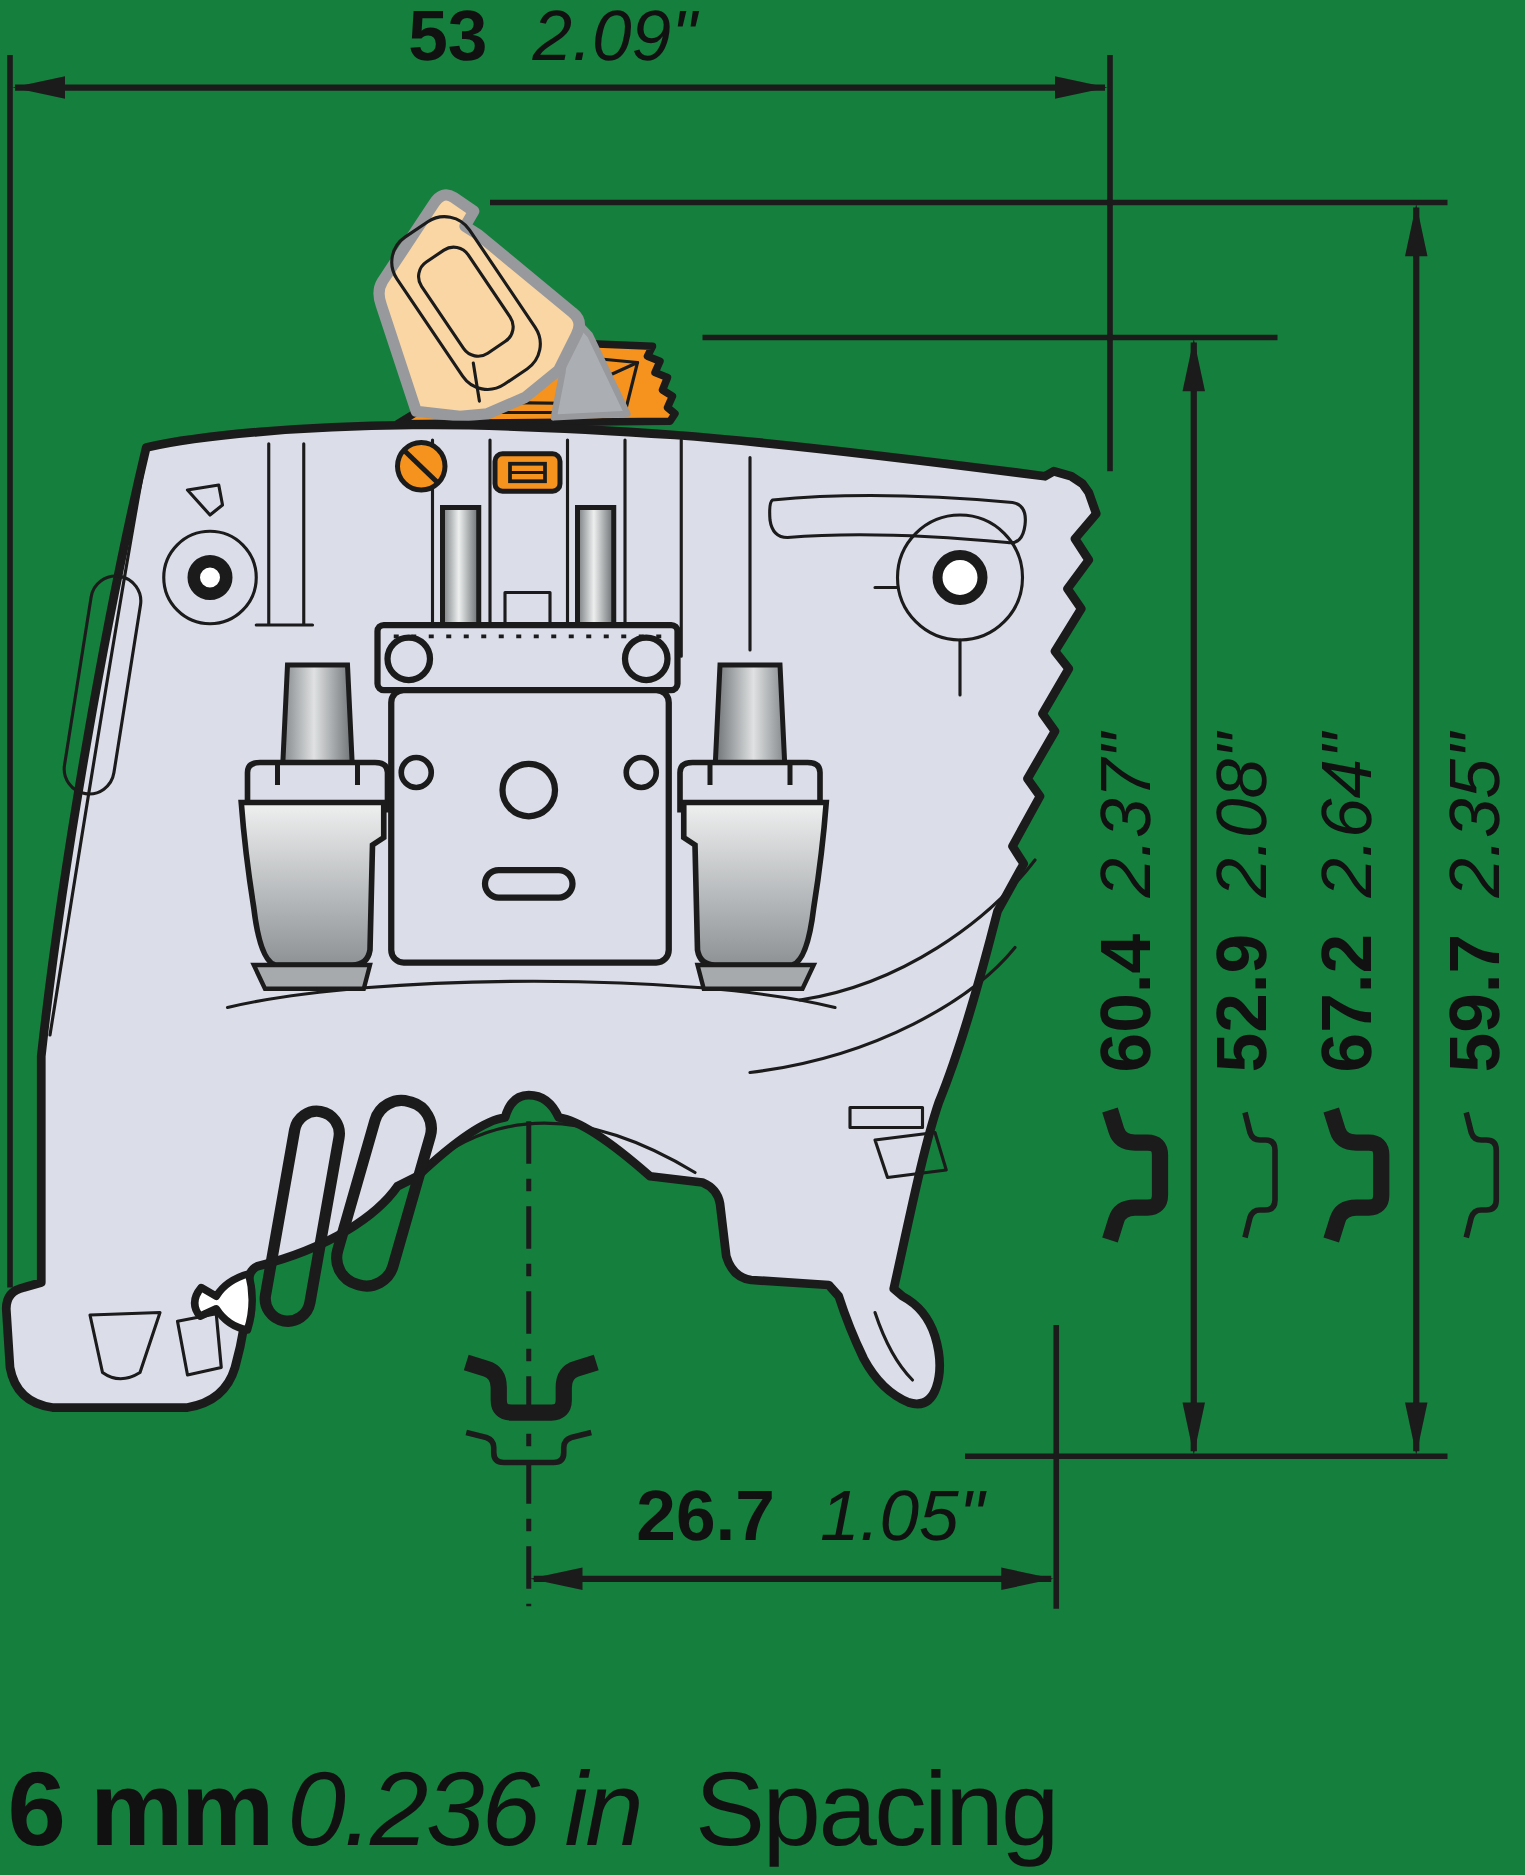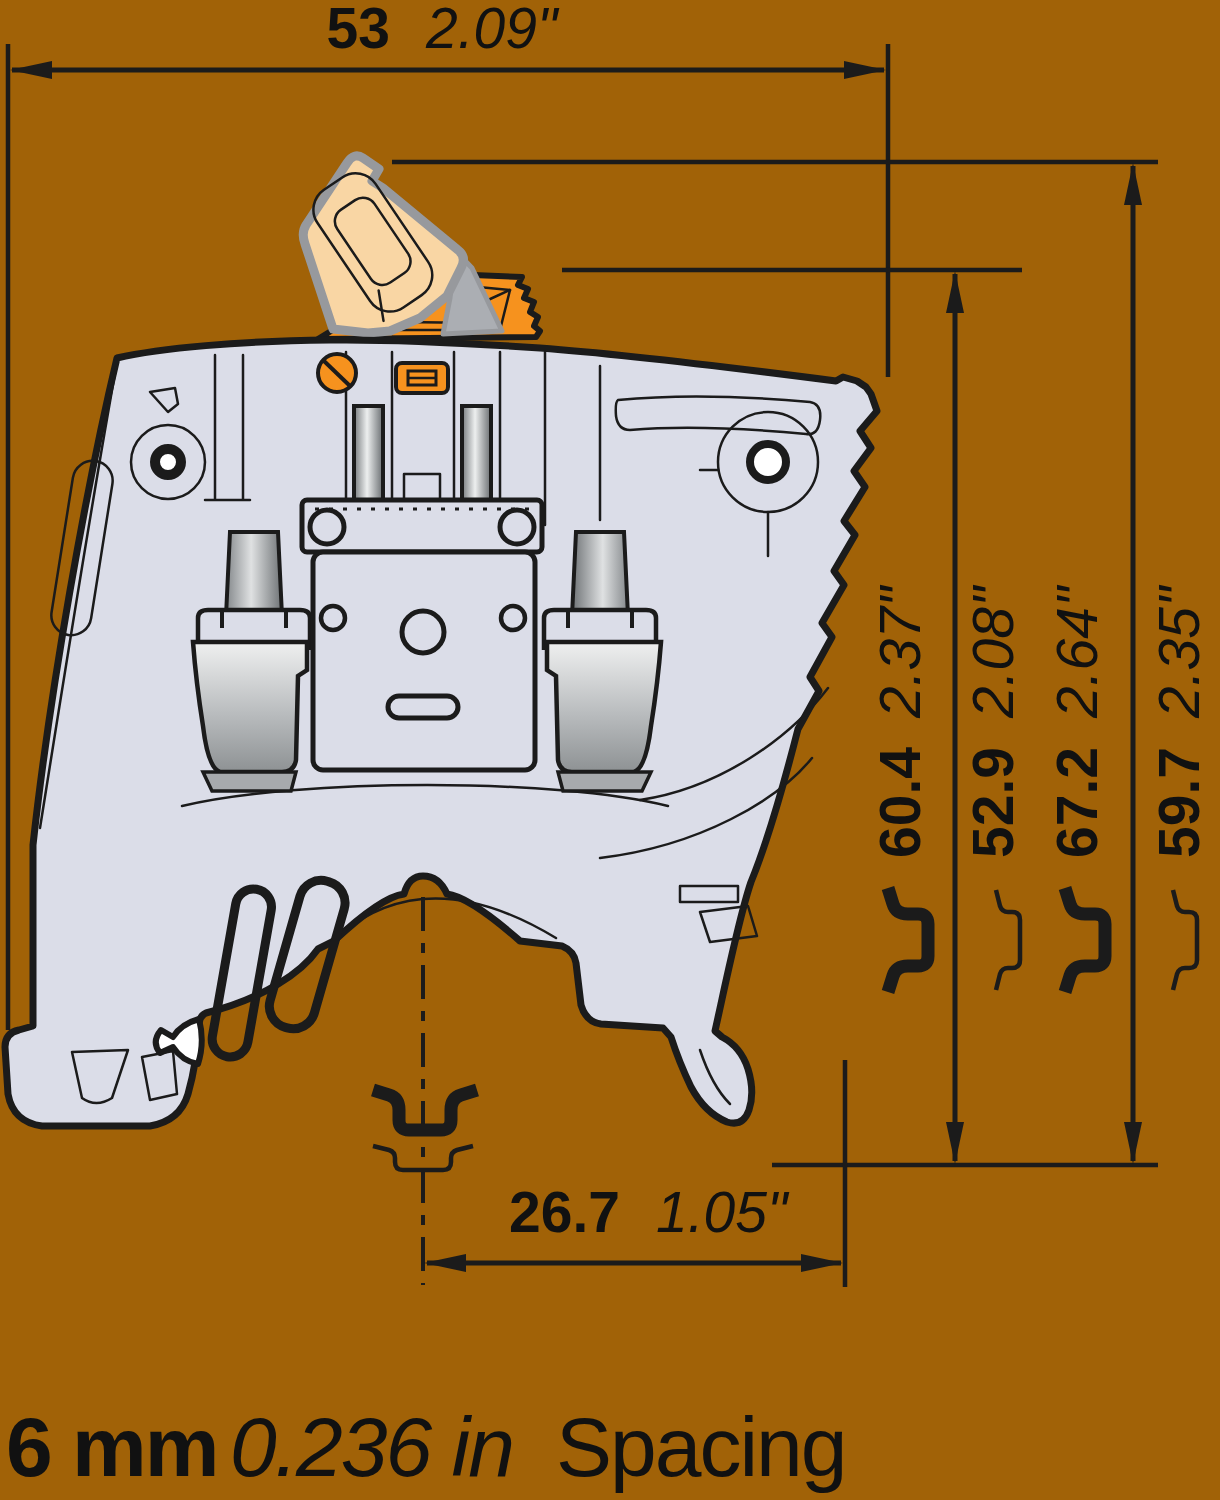--- a/index.html
+++ b/index.html
@@ -1,16 +1,16 @@
 <!DOCTYPE html>
 <html><head>
 <meta charset="utf-8">
 <style>
   html,body{margin:0;padding:0;background:#ffffff;}
-  .stage{position:relative;width:1220px;height:1500px;background:#a16207;overflow:hidden;}
+  .stage{position:relative;width:1220px;height:1500px;background:#15803d;overflow:hidden;}
   svg{display:block;}
   text{font-family:"Liberation Sans","DejaVu Sans",sans-serif;fill:#111;}
   .dimB{font-weight:bold;font-size:57px;}
   .dimI{font-style:italic;font-size:57px;}
   .capB{font-weight:bold;font-size:84px;letter-spacing:-2px;}
   .capI{font-style:italic;font-size:84px;letter-spacing:-2px;}
   .capR{font-size:84px;letter-spacing:-2px;}
   .outline{fill:#DBDDE8;stroke:#1b1b1b;stroke-width:7;stroke-linejoin:round;}
   .thin{fill:none;stroke:#1b1b1b;stroke-width:2.5;stroke-linejoin:round;stroke-linecap:round;}
   .thick8{fill:none;stroke:#1b1b1b;stroke-width:9;stroke-linejoin:round;}

